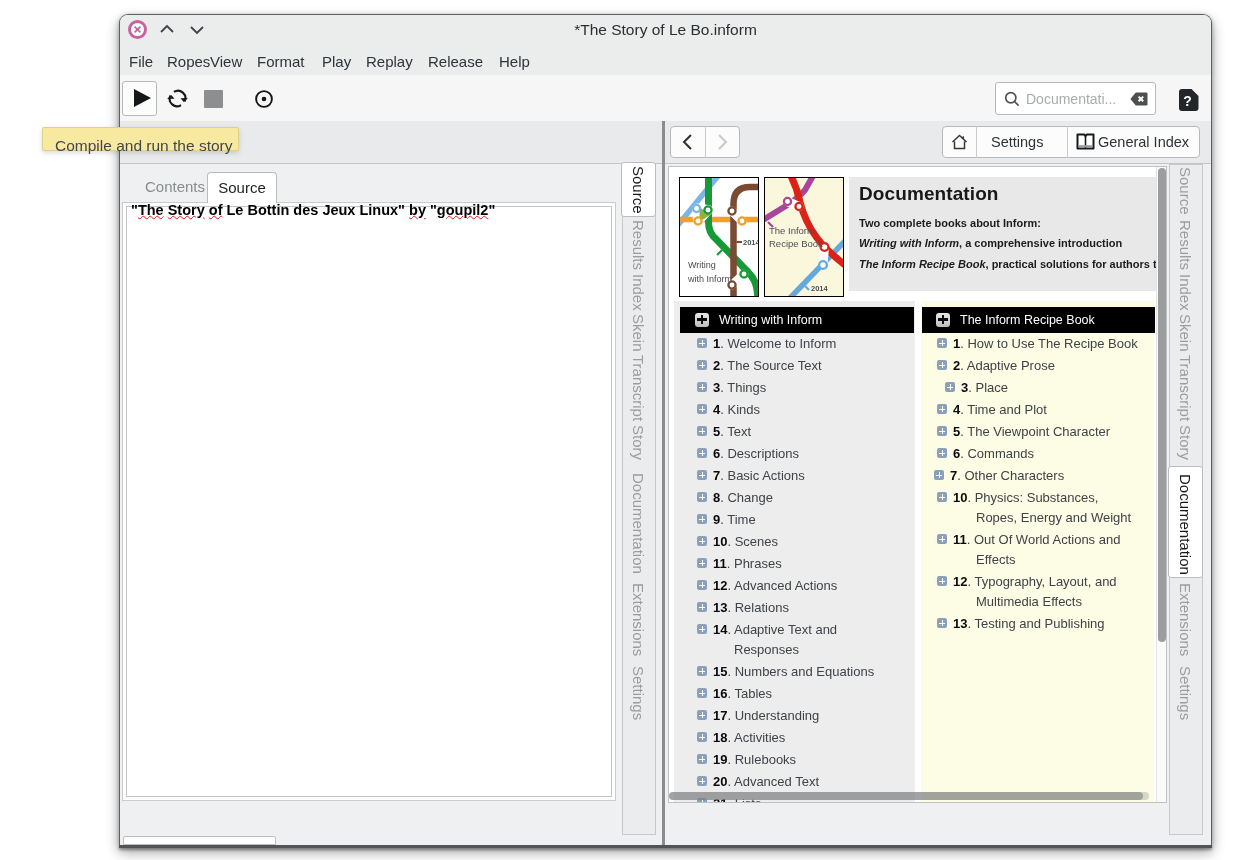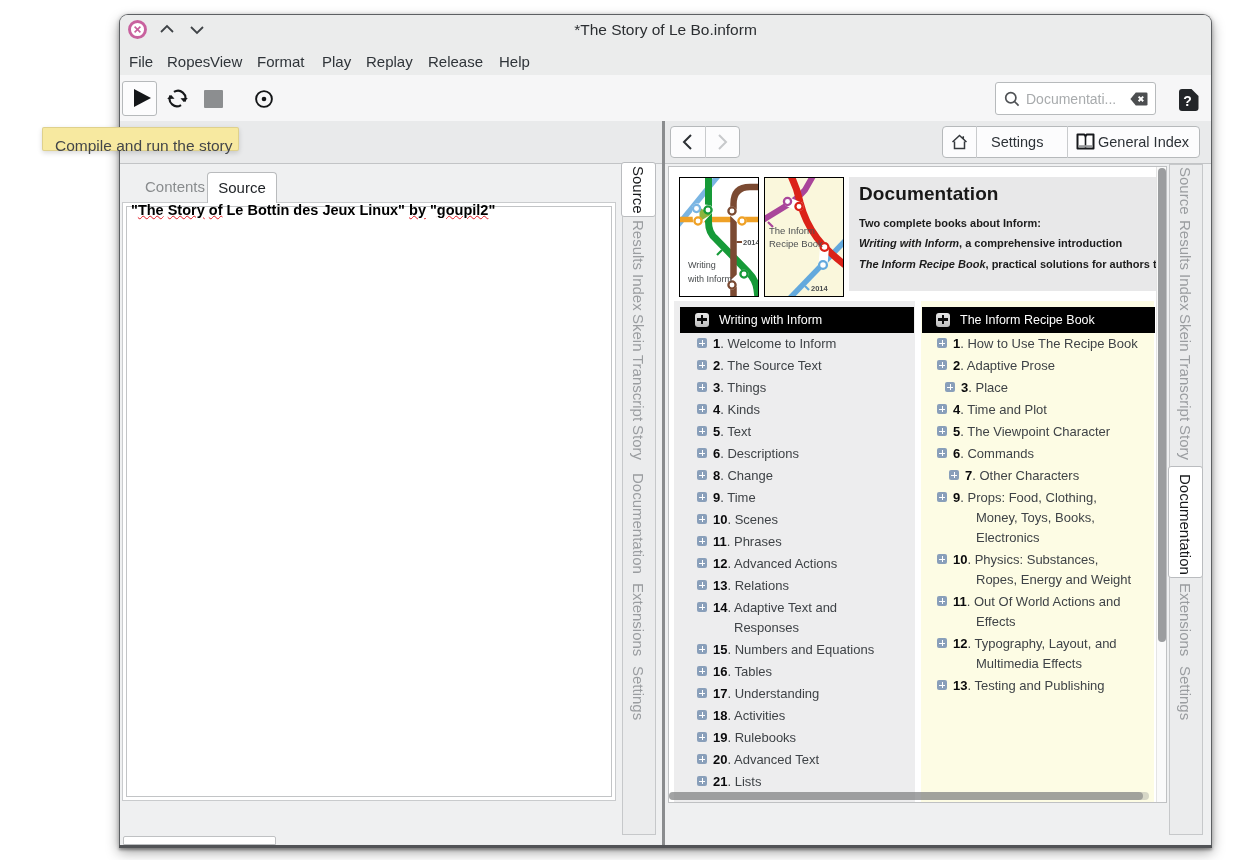--- a/index.html
+++ b/index.html
@@ -253,20 +253,21 @@
   <div id="rcol"></div>
   <div class="bar" style="left:11px;width:234px"><span class="barplus" style="margin:0 10px 0 15px"></span>Writing with Inform</div>
   <div class="bar" style="left:253px;width:233px"><span class="barplus" style="margin:0 10px 0 14px"></span>The Inform Recipe Book</div>
   <ul class="doclist" style="left:6px;width:242px">
     <li><span class="pl"></span><b>1</b>. Welcome to Inform</li>
     <li><span class="pl"></span><b>2</b>. The Source Text</li>
     <li><span class="pl"></span><b>3</b>. Things</li>
     <li><span class="pl"></span><b>4</b>. Kinds</li>
     <li><span class="pl"></span><b>5</b>. Text</li>
     <li><span class="pl"></span><b>6</b>. Descriptions</li>
+    <li><span class="pl"></span><b>7</b>. Basic Actions</li>
     <li><span class="pl"></span><b>8</b>. Change</li>
     <li><span class="pl"></span><b>9</b>. Time</li>
     <li><span class="pl"></span><b>10</b>. Scenes</li>
     <li><span class="pl"></span><b>11</b>. Phrases</li>
     <li><span class="pl"></span><b>12</b>. Advanced Actions</li>
     <li><span class="pl"></span><b>13</b>. Relations</li>
     <li><span class="pl"></span><b>14</b>. Adaptive Text and<br>Responses</li>
     <li><span class="pl"></span><b>15</b>. Numbers and Equations</li>
     <li><span class="pl"></span><b>16</b>. Tables</li>
     <li><span class="pl"></span><b>17</b>. Understanding</li>
@@ -275,22 +276,21 @@
     <li><span class="pl"></span><b>20</b>. Advanced Text</li>
     <li><span class="pl"></span><b>21</b>. Lists</li>
   </ul>
   <ul class="doclist" style="left:247px;width:240px">
     <li style="padding-left:60px;text-indent:-39px"><span class="pl"></span><b>1</b>. How to Use The Recipe Book</li>
     <li style="padding-left:60px;text-indent:-39px"><span class="pl"></span><b>2</b>. Adaptive Prose</li>
     <li style="padding-left:68px;text-indent:-39px"><span class="pl"></span><b>3</b>. Place</li>
     <li style="padding-left:60px;text-indent:-39px"><span class="pl"></span><b>4</b>. Time and Plot</li>
     <li style="padding-left:60px;text-indent:-39px"><span class="pl"></span><b>5</b>. The Viewpoint Character</li>
     <li style="padding-left:60px;text-indent:-39px"><span class="pl"></span><b>6</b>. Commands</li>
-    <li style="padding-left:72px;text-indent:-39px"><span class="pl"></span><b>7</b>. Other Characters</li>
-    <li style="padding-left:60px;text-indent:-39px"><span class="pl"></span><b>9</b>. Props: Food, Clothing,<br>Money, Toys, Books,<br>Electronics</li>
+    <li style="padding-left:57px;text-indent:-39px"><span class="pl"></span><b>7</b>. Other Characters</li>
     <li style="padding-left:60px;text-indent:-39px"><span class="pl"></span><b>10</b>. Physics: Substances,<br>Ropes, Energy and Weight</li>
     <li style="padding-left:60px;text-indent:-39px"><span class="pl"></span><b>11</b>. Out Of World Actions and<br>Effects</li>
     <li style="padding-left:60px;text-indent:-39px"><span class="pl"></span><b>12</b>. Typography, Layout, and<br>Multimedia Effects</li>
     <li style="padding-left:60px;text-indent:-39px"><span class="pl"></span><b>13</b>. Testing and Publishing</li>
   </ul>
   <div id="vscroll"></div>
   <div id="vthumb"></div>
   <div id="hscroll"></div>
   <div id="hthumb"></div>
 </div>

